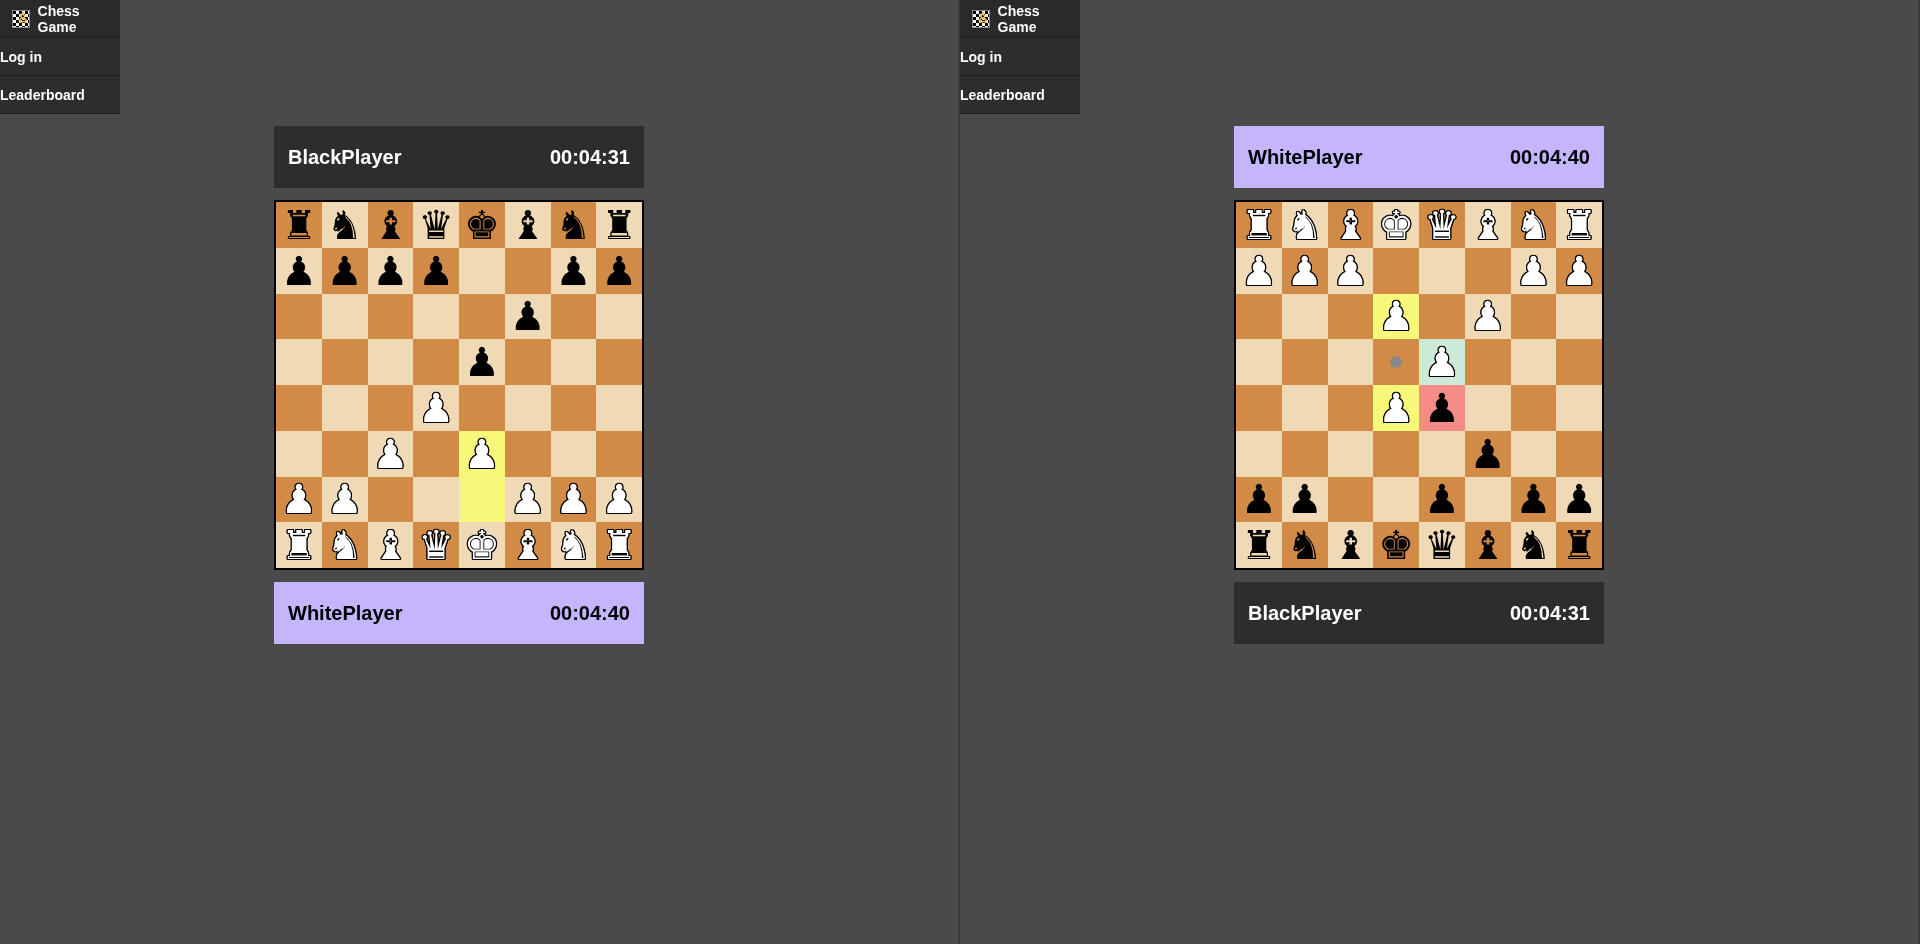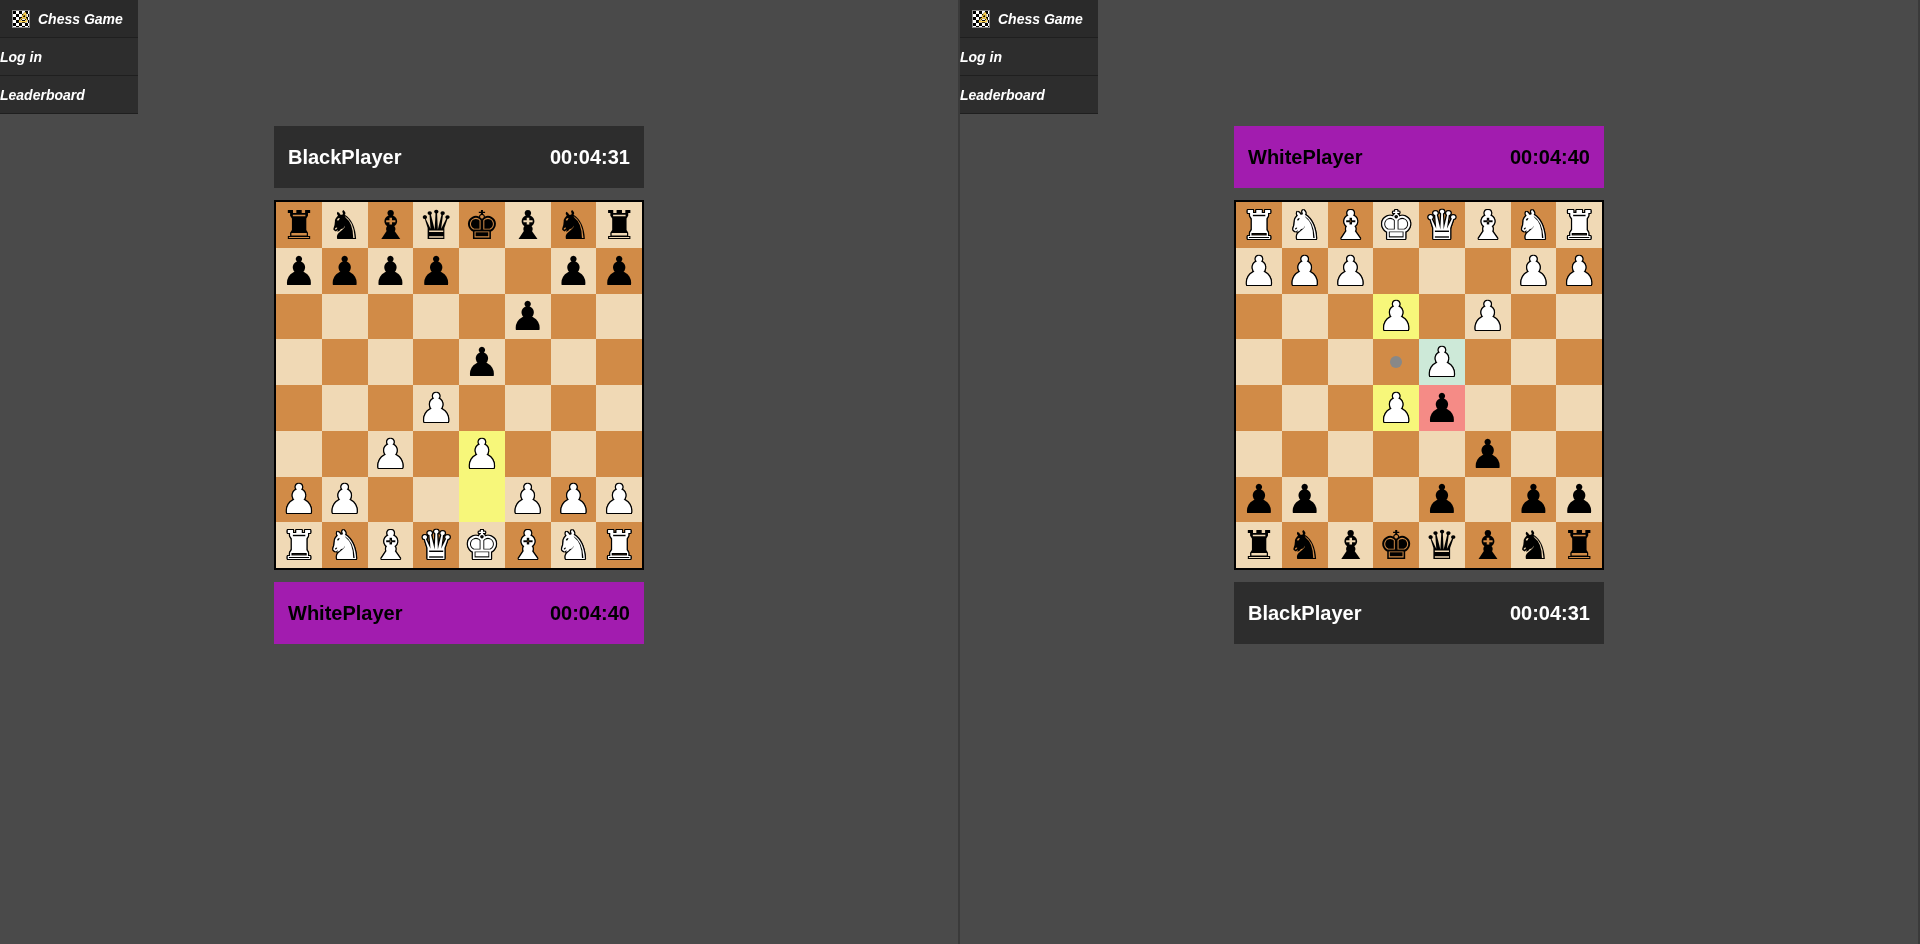--- a/index.html
+++ b/index.html
@@ -18,25 +18,24 @@
   .pane {
     position: relative;
     width: 50%;
     height: 100%;
     background: #4a4a4a;
     border-right: 2px solid #3a3a3a;
   }
   .sidebar {
     position: absolute;
     left: 0; top: 0;
-    width: 138px;
+    width: 120px;
     background: #2d2d2d;
     display: flex;
     flex-direction: column;
-    font-style: italic;
   }
   .sidebar .row {
     height: 38px;
     display: flex;
     align-items: center;
     gap: 8px;
     font-weight: 600;
     font-size: 14px;
     border-bottom: 1px solid #1f1f1f;
     cursor: pointer;
@@ -71,21 +70,21 @@
   .info-bar {
     height: 62px;
     display: flex;
     align-items: center;
     justify-content: space-between;
     padding: 0 14px;
     font-size: 20px;
     font-weight: 700;
   }
   .info-bar.black { background: #2d2d2d; color: #fff; }
-  .info-bar.white { background: #a21caf; color: #000; }
+  .info-bar.white { background: #c4b5fd; color: #000; }
   .board {
     width: 370px;
     border: 2px solid #000;
     display: grid;
     grid-template-columns: repeat(8, 1fr);
     grid-template-rows: repeat(8, 1fr);
     aspect-ratio: 1/1;
   }
   .sq {
     position: relative;

